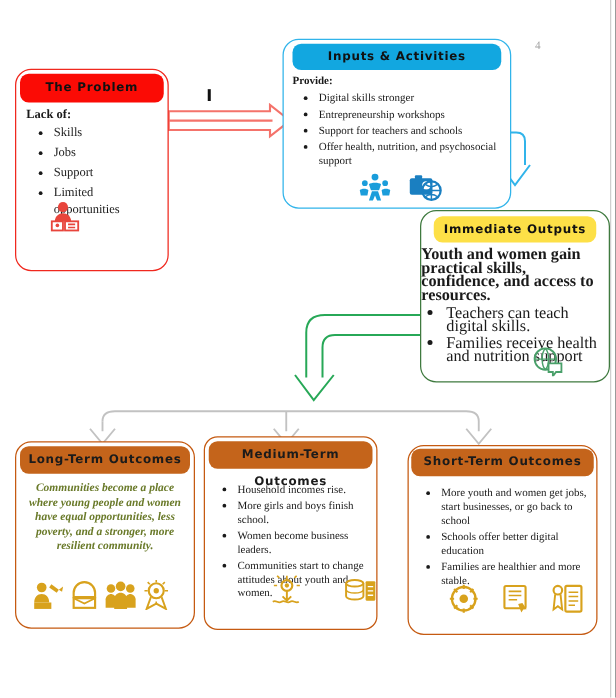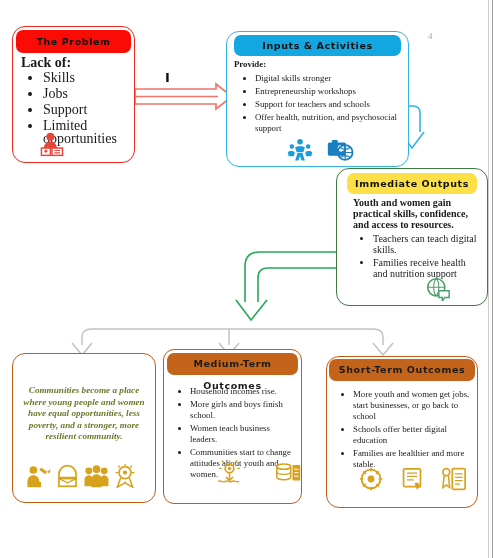--- a/index.html
+++ b/index.html
@@ -37,45 +37,45 @@
     box-sizing:border-box;
     font-family:"Liberation Serif", serif;
     color:#1a1a1a;
   }
   .card ul{margin:0;padding:0 0 0 20px;list-style:disc;}
   .card li{margin:0 0 1px 0;}
   .lead{margin:0 0 3px 0;font-weight:bold;}
 
   
   #problem{
-    left:12px;top:26px;width:123px;height:137px;
+    left:12px;top:55px;width:123px;height:162px;
     border:1.6px solid #f0281e;
   }
   #problem .hdr{left:3px;right:3px;top:3px;height:23px;line-height:23px;background:#fb0b05;font-size:9.5px;}
-  #problem .body{top:30px;left:8px;right:6px;font-size:14px;line-height:12.4px;}
+  #problem .body{top:30px;left:8px;right:6px;font-size:10px;line-height:12.4px;}
   #problem ul{padding-left:22px;}
   #problem li{margin-bottom:3.5px;}
 
   
   #inputs{
     left:226px;top:31px;width:183px;height:136px;
     border:1.3px solid #31b4ea;
   }
   #inputs .hdr{left:7px;right:7px;top:3px;height:21px;line-height:21px;background:#12a7e0;font-size:9.5px;}
   #inputs .body{top:27px;left:7px;right:5px;font-size:8.8px;line-height:11.3px;}
   #inputs ul{padding-left:21px;}
   #inputs li{margin-bottom:1.5px;}
 
   
   #immediate{
     left:336px;top:168px;width:152px;height:138px;
     border:1.3px solid #3f7a3f;
   }
   #immediate .hdr{left:10px;right:10px;top:4px;height:21px;line-height:21px;background:#fde047;font-size:9.5px;}
-  #immediate .body{top:28px;left:16px;right:6px;font-size:10px;line-height:11px;}
+  #immediate .body{top:28px;left:0;right:6px;font-size:13px;line-height:11px;}
   #immediate ul{padding-left:20px;margin-top:3px;}
   #immediate li{margin-bottom:2px;}
 
   
   .outcome{height:150px;border:1.4px solid #c55a11;}
   .outcome .hdr{height:22px;line-height:22px;background:#c4641b;font-size:9.5px;color:#1b1b1b;}
   .outcome .body{font-size:8.8px;line-height:11px;}
 
   #longterm{left:12px;top:353px;width:144px;}
   #longterm .hdr{left:3px;right:3px;top:3px;}
@@ -207,20 +207,21 @@
     <div class="iconrow" style="left:88px;top:108px;">
       <svg class="ico" width="26" height="24" viewBox="0 0 30 28">
         <circle cx="13" cy="12" r="10" fill="none" stroke="#4aa06a" stroke-width="1.8"></circle>
         <path d="M3 12h20M13 2c4 4 4 16 0 20M13 2c-4 4-4 16 0 20" stroke="#4aa06a" stroke-width="1.3" fill="none"></path>
         <path d="M16 16h12v8h-5l-3 4v-4h-4z" fill="#ffffff" stroke="#4aa06a" stroke-width="1.7"></path>
       </svg>
     </div>
   </div>
 
   <div class="card outcome" id="longterm">
+    <div class="hdr">Long-Term Outcomes</div>
     <div class="body">Communities become a place where young people and women have equal opportunities, less poverty, and a stronger, more resilient community.</div>
     <div class="iconrow" style="left:12px;top:110px;gap:3px;">
       <svg class="ico" width="27" height="24" viewBox="0 0 30 28">
         <circle cx="9" cy="7" r="4.5" fill="#d8a21d"></circle>
         <path d="M2 21c0-5 3-8 7-8s7 3 7 8z" fill="#d8a21d"></path>
         <rect x="2" y="21" width="16" height="6" fill="#d8a21d"></rect>
         <path d="M18 4l7 5-2 3-7-5z" fill="#d8a21d"></path>
         <path d="M25 9l4-3-1 5z" fill="#d8a21d"></path>
       </svg>
       <svg class="ico" width="25" height="24" viewBox="0 0 28 28">
@@ -244,21 +245,21 @@
       </svg>
     </div>
   </div>
 
   <div class="card outcome" id="mediumterm">
     <div class="hdr">Medium-Term Outcomes</div>
     <div class="body">
       <ul>
         <li>Household incomes rise.</li>
         <li>More girls and boys finish school.</li>
-        <li>Women teach business leaders.</li>
+        <li>Women become business leaders.</li>
         <li>Communities start to change attitudes about youth and women.</li>
       </ul>
     </div>
     <div class="iconrow" style="left:52px;top:108px;gap:32px;">
       <svg class="ico" width="27" height="26" viewBox="0 0 30 30">
         <circle cx="15" cy="12" r="5" fill="none" stroke="#d8a21d" stroke-width="2"></circle>
         <circle cx="15" cy="12" r="2" fill="#d8a21d"></circle>
         <path d="M15 3v3M6 12H3M27 12h-3M8 5L6 3M22 5l2-2" stroke="#d8a21d" stroke-width="1.6"></path>
         <path d="M15 17v9M11 22l4 4 4-4" fill="none" stroke="#d8a21d" stroke-width="1.8"></path>
         <path d="M2 27c3-2 5 2 8 0s5 2 8 0 5 2 8 0" fill="none" stroke="#d8a21d" stroke-width="1.6"></path>

